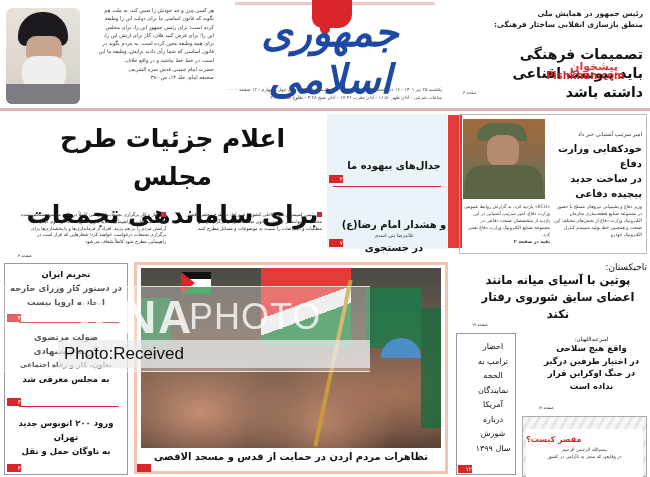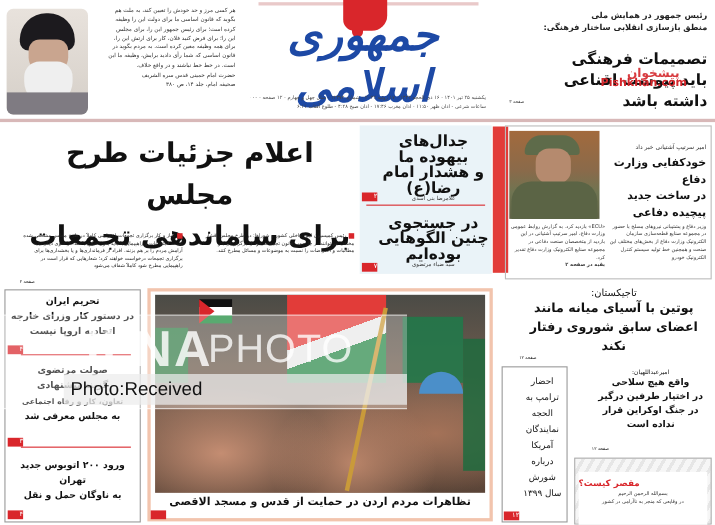--- a/index.html
+++ b/index.html
@@ -36,21 +36,21 @@
   .rule-top { left: 0; top: 108px; width: 650px; height: 3px; background: #d8b8b8; }
 
   
   .lead-title { left: 8px; top: 120px; width: 315px; font-size: 25px; font-weight: bold; line-height: 38px; text-align: center; }
   .lead-col { top: 212px; font-size: 4.6px; line-height: 6.8px; color: #222; }
   .lead-col .bullet { display: inline-block; width: 5px; height: 5px; background: #d9262b; margin-left: 2px; vertical-align: middle; }
   .lead-page { left: 4px; top: 253px; font-size: 4px; }
 
   
   .mid-box { left: 327px; top: 114px; width: 120px; height: 135px; background: #eaf3f8; }
-  .mid-box .h { font-size: 14px; font-weight: bold; line-height: 14px; text-align: center; }
+  .mid-box .h { font-size: 10px; font-weight: bold; line-height: 14px; text-align: center; margin-top: 45px; }
   .mid-box .by { font-size: 5px; text-align: center; color: #333; }
   .mid-box .sep { position: absolute; left: 6px; top: 72px; width: 108px; height: 1px; background: #d9262b; }
   .page-tag { width: 8px; height: 8px; background: #d9262b; color: #fff; font-size: 6px; line-height: 8px; text-align: center; }
   .red-stripe { left: 448px; top: 115px; width: 7px; height: 133px; background: #e23c39; }
 
   
   .def-box { left: 459px; top: 114px; width: 188px; height: 140px; border: 1px solid #bbb; }
   .def-photo { position: absolute; left: 3px; top: 4px; width: 82px; height: 80px; background: linear-gradient(180deg,#a26a3d 0%, #8a6a4a 45%, #6f7451 70%, #5f6347 100%); overflow: hidden; }
   .def-photo .cap { position: absolute; left: 14px; top: 4px; width: 50px; height: 18px; background: #5e6b4a; border-radius: 20px 20px 4px 4px; }
   .def-photo .face { position: absolute; left: 24px; top: 16px; width: 32px; height: 32px; background: #b58a6e; border-radius: 12px; }
@@ -71,21 +71,21 @@
       radial-gradient(ellipse at 20% 80%, #c48d72 0%, transparent 30%),
       radial-gradient(ellipse at 60% 85%, #b98469 0%, transparent 30%),
       radial-gradient(ellipse at 85% 70%, #a47258 0%, transparent 30%),
       linear-gradient(180deg, #4b4b46 0%, #6b5a4c 35%, #7a5e4e 60%, #5a4437 100%); }
   .flag { position: absolute; }
   .photo-caption { position: absolute; left: 4px; top: 186px; width: 300px; text-align: center; font-size: 10px; font-weight: bold; }
   .photo-page { position: absolute; left: 0; top: 199px; }
 
   
   .tajik { left: 455px; top: 262px; width: 192px; }
-  .tajik .kicker { font-size: 9px; text-align: center; }
+  .tajik .kicker { font-size: 9px; text-align: right; }
   .tajik .h { font-size: 11.5px; font-weight: bold; line-height: 17px; text-align: center; }
   .rl-page { left: 458px; top: 322px; font-size: 4px; }
   .trump-box { left: 456px; top: 333px; width: 60px; height: 142px; border: 1px solid #999; }
   .trump-box .t { font-size: 8px; line-height: 14.5px; text-align: center; margin-top: 6px; }
   .amir { left: 522px; top: 333px; width: 125px; height: 78px; }
   .amir .kicker { font-size: 5.5px; text-align: center; margin-top: 3px; }
   .amir .h { font-size: 8.5px; font-weight: bold; line-height: 12.5px; text-align: center; }
   .amir-page { left: 524px; top: 405px; font-size: 4px; }
   .who-box { left: 522px; top: 416px; width: 125px; height: 61px; border: 1px solid #aaa;
     background: repeating-linear-gradient(-60deg, #e6e6e6 0 3px, #f6f6f6 3px 8px); }

